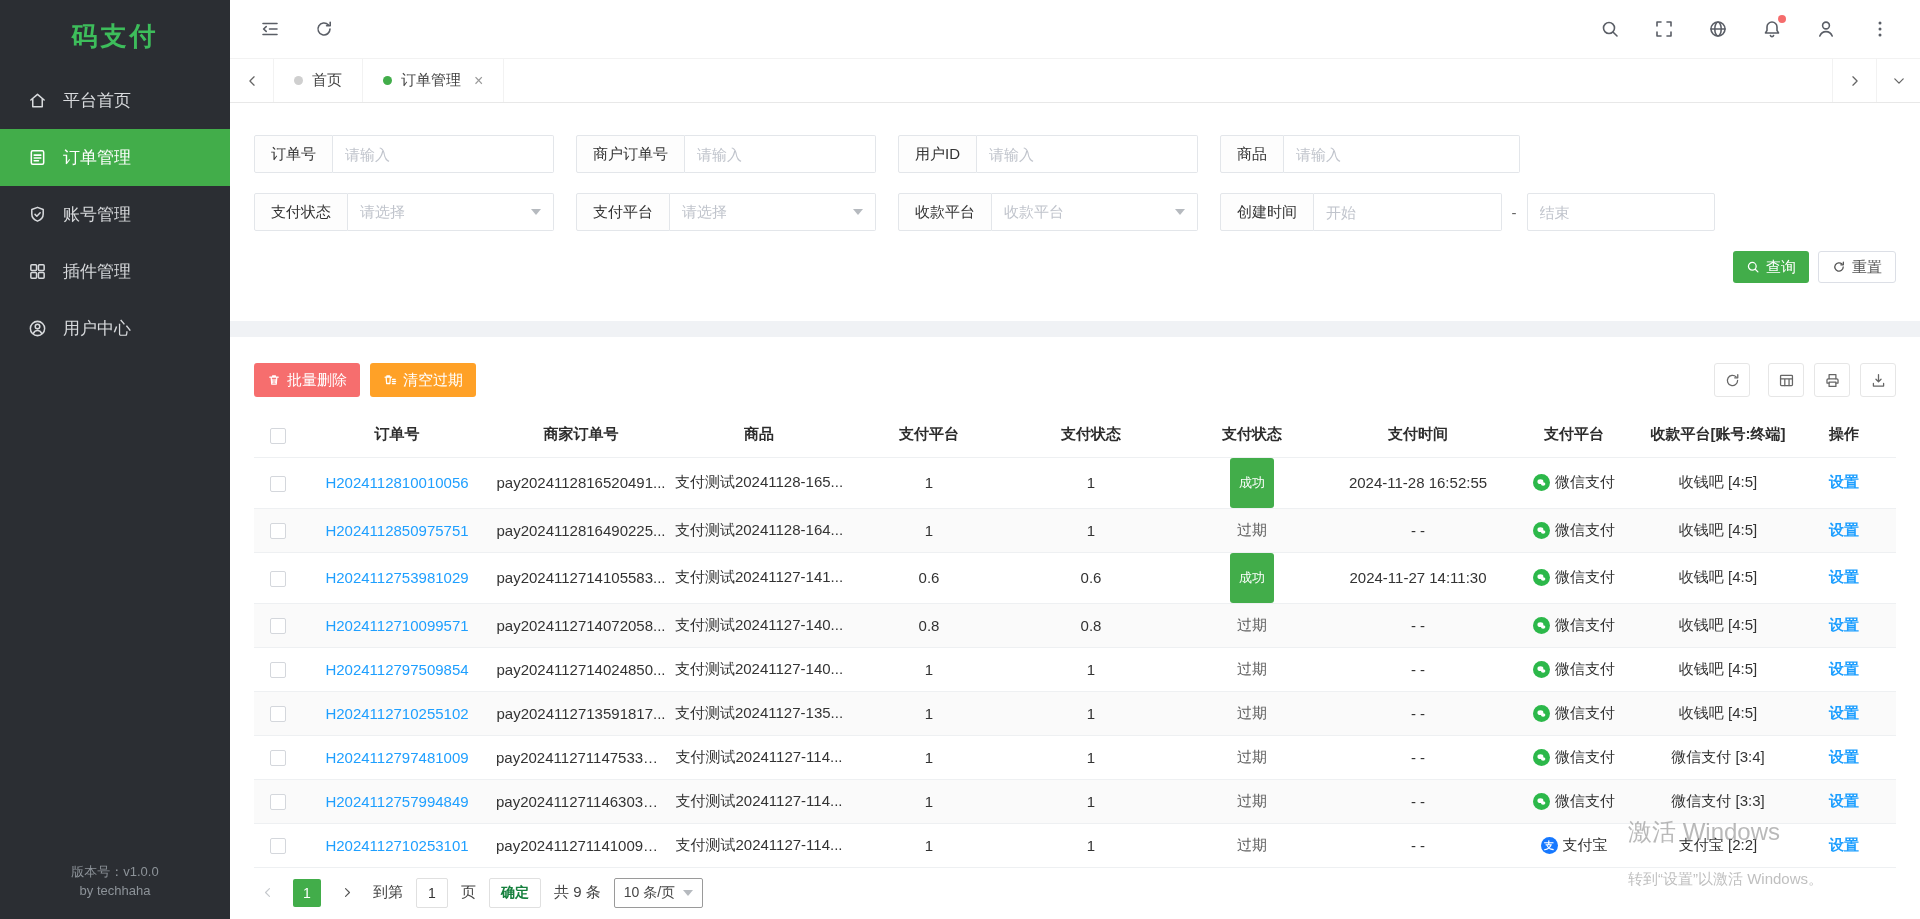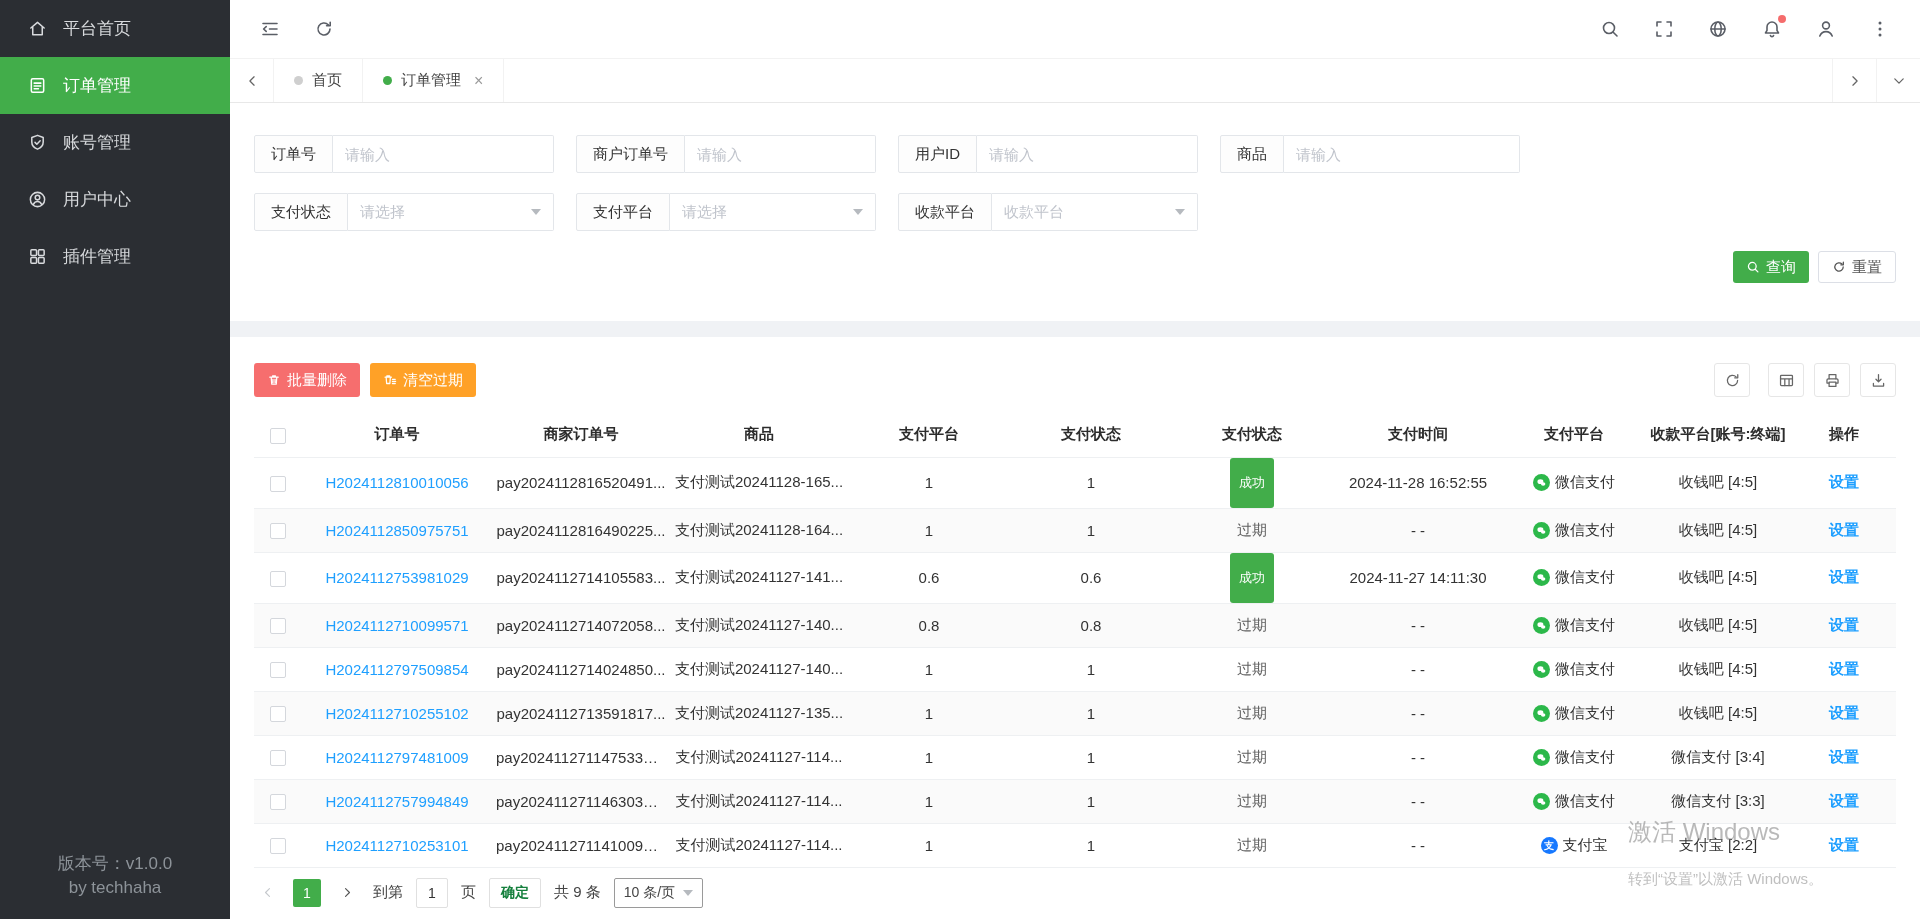--- a/index.html
+++ b/index.html
@@ -9,21 +9,21 @@
     font-size:15px; color:#333; background:#f0f2f5;
   }
   .app { position:relative; display:flex; width:1920px; height:919px; }
 
   
   .sidebar { width:230px; flex-shrink:0; background:var(--sidebar_bg,#2b2e33); color:#d8dadd; display:flex; flex-direction:column; position:relative; }
   .logo { height:72px; display:flex; align-items:center; justify-content:center; color:var(--logo_green,#3dbd5b); font-size:26px; font-weight:bold; letter-spacing:3px; }
   .menu-item { height:57px; display:flex; align-items:center; padding-left:28px; gap:16px; font-size:17px; cursor:pointer; color:#d8dadd; }
   .menu-item svg { width:19px; height:19px; stroke:currentColor; fill:none; stroke-width:1.6; stroke-linecap:round; stroke-linejoin:round; }
   .menu-item.active { background:var(--green,#42ad4a); color:#fff; }
-  .version { position:absolute; bottom:18px; width:100%; text-align:center; color:#8d9399; font-size:17px; line-height:1.45; }
+  .version { position:absolute; bottom:18px; width:100%; text-align:center; color:#8d9399; font-size:13px; line-height:1.45; }
 
   
   .main { flex:1; display:flex; flex-direction:column; min-width:0; }
 
   .topbar { height:59px; background:#fff; display:flex; align-items:center; padding:0 20px 0 20px; gap:14px; border-bottom:1px solid #f2f2f2; }
   .ibtn { width:40px; height:40px; display:flex; align-items:center; justify-content:center; color:#5a5e66; cursor:pointer; position:relative; border-radius:3px; }
   .ibtn svg { width:20px; height:20px; stroke:currentColor; fill:none; stroke-width:1.6; stroke-linecap:round; stroke-linejoin:round; }
   .ibtn svg.filled { fill:currentColor; stroke:none; }
   .spacer { flex:1; }
   .bell-dot { position:absolute; top:6px; right:6px; width:8px; height:8px; border-radius:50%; background:#f56c6c; }
@@ -98,20 +98,21 @@
   .watermark { position:absolute; left:1628px; top:816px; z-index:60; pointer-events:none; color:rgba(128,128,128,0.55); }
   .wm1 { font-size:24px; }
   .wm2 { font-size:15px; margin-top:22px; color:rgba(128,128,128,0.5); }
 </style>
 </head>
 <body>
 
 <div class="app">
 
   <aside class="sidebar">
+    <div class="logo">码支付</div>
     <nav>
       <div class="menu-item">
         <svg viewBox="0 0 20 20">
             <path d="M3 9.5 10 3.5 17 9.5"></path>
             <path d="M5 8.6V16.5h10V8.6"></path>
           </svg>
         <span>平台首页</span>
       </div>
       <div class="menu-item active">
         <svg viewBox="0 0 20 20">
@@ -119,37 +120,37 @@
             <path d="M6.5 7.5h7M6.5 10.5h7M6.5 13.5h4.5"></path>
           </svg>
         <span>订单管理</span>
       </div>
       <div class="menu-item">
         <svg viewBox="0 0 20 20">
             <path d="M10 2.5l6 2.2v4.9c0 3.8-2.6 6.2-6 7.4-3.4-1.2-6-3.6-6-7.4V4.7z"></path>
             <path d="M7.4 9.9l1.9 1.9 3.5-3.6"></path>
           </svg>
         <span>账号管理</span>
-      </div>
-      <div class="menu-item">
-        <svg viewBox="0 0 20 20">
-            <circle cx="10" cy="10" r="7.5"></circle>
-            <circle cx="10" cy="8" r="2.4"></circle>
-            <path d="M5.7 15.2c1-2 2.5-3 4.3-3s3.3 1 4.3 3"></path>
-          </svg>
-        <span>用户中心</span>
       </div>
       <div class="menu-item">
         <svg viewBox="0 0 20 20">
             <rect x="3" y="3" width="6" height="6" rx="1"></rect>
             <rect x="11" y="3" width="6" height="6" rx="1"></rect>
             <rect x="3" y="11" width="6" height="6" rx="1"></rect>
             <rect x="11" y="11" width="6" height="6" rx="1"></rect>
           </svg>
         <span>插件管理</span>
+      </div>
+      <div class="menu-item">
+        <svg viewBox="0 0 20 20">
+            <circle cx="10" cy="10" r="7.5"></circle>
+            <circle cx="10" cy="8" r="2.4"></circle>
+            <path d="M5.7 15.2c1-2 2.5-3 4.3-3s3.3 1 4.3 3"></path>
+          </svg>
+        <span>用户中心</span>
       </div>
     </nav>
     <div class="version">
       <div>版本号：v1.0.0</div>
       <div>by techhaha</div>
     </div>
   </aside>
 
   <div class="main">
 
@@ -269,20 +270,26 @@
               <span class="ph">请选择</span>
               <i class="caret"></i>
             </span>
           </div>
           <div class="fgroup">
             <span class="flabel">收款平台</span>
             <span class="fselect">
               <span class="ph">收款平台</span>
               <i class="caret"></i>
             </span>
+          </div>
+          <div class="fgroup date">
+            <span class="flabel">创建时间</span>
+            <input class="finput dinput" placeholder="开始" style="">
+            <span class="dsep">-</span>
+            <input class="finput dend" placeholder="结束" style="">
           </div>
         </div>
         <div class="factions">
           <button class="btn green">
             <svg viewBox="0 0 20 20">
                 <circle cx="9" cy="9" r="5.5"></circle>
                 <path d="M13.2 13.2 17 17"></path>
               </svg>
             <span>查询</span>
           </button>

